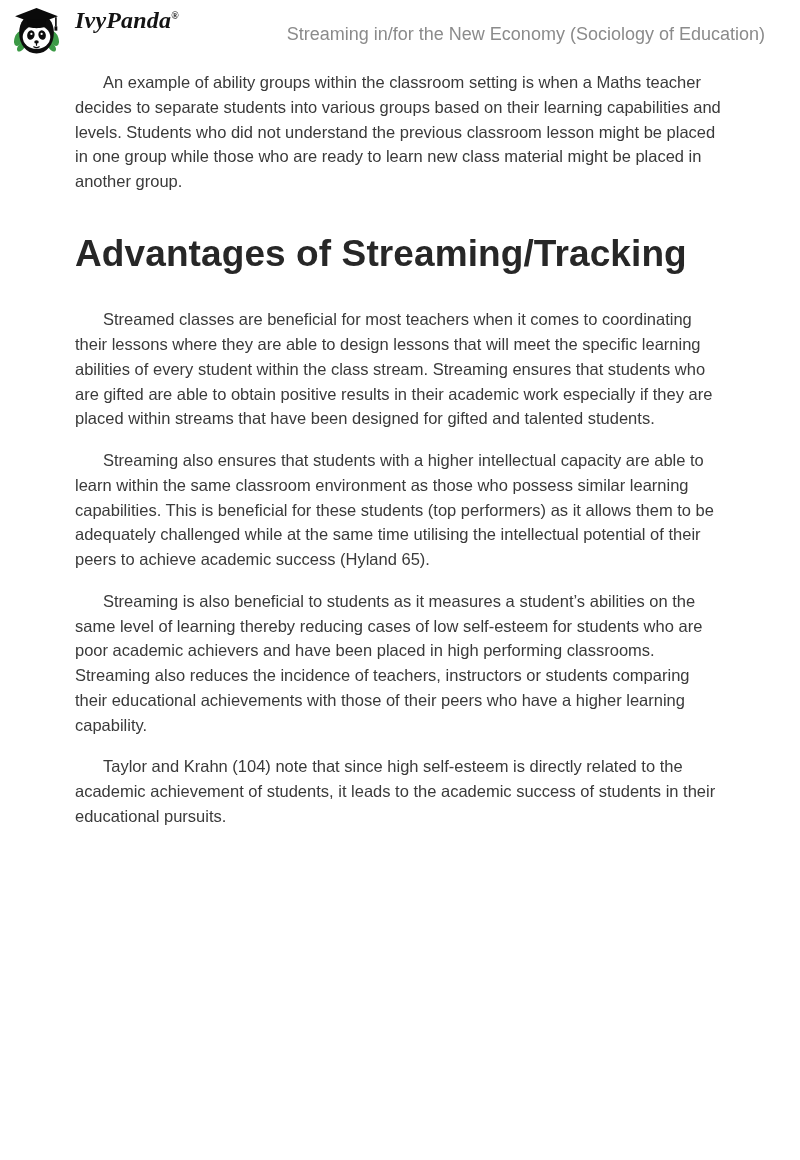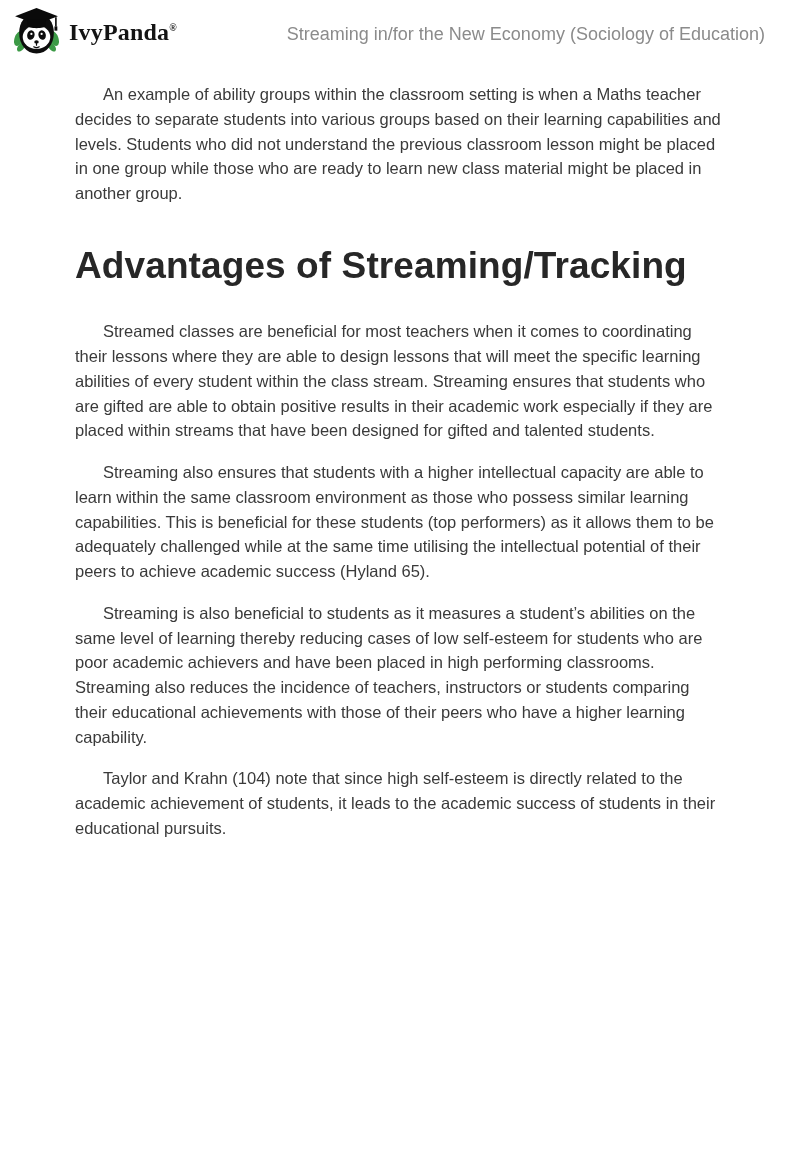--- a/index.html
+++ b/index.html
@@ -18,42 +18,42 @@
   }
 
   
   .header {
     display: flex;
     align-items: center;
     justify-content: space-between;
     padding: 10px 35px 8px 13px;
     height: 62px;
   }
-  .brand { display: flex; align-items: center; gap: 9px; }
+  .brand { display: flex; gap: 15px; font-style: italic; }
   .logo svg { display: block; }
   .brand-text {
     font-family: "Liberation Serif", serif;
     font-weight: 700;
     font-size: 24px;
     color: #141414;
     letter-spacing: 0.2px;
     line-height: 1;
   }
   .brand-text sup { font-size: 10px; font-weight: 700; vertical-align: super; }
   .doc-title {
     font-size: 18px;
     color: #8b8b8b;
     padding-top: 4px;
     margin-left: 44px;
   }
 
   
   .content {
     width: 650px;
-    margin: 20px 75px 0 75px;
+    margin: 8px 75px 0 75px;
     color: #3a3a3a;
     font-size: 16.5px;
     line-height: 1.5;
   }
   .content p {
     text-indent: 28px;
     margin-bottom: 17px;
   }
   .content h1 {
     font-size: 37px;

